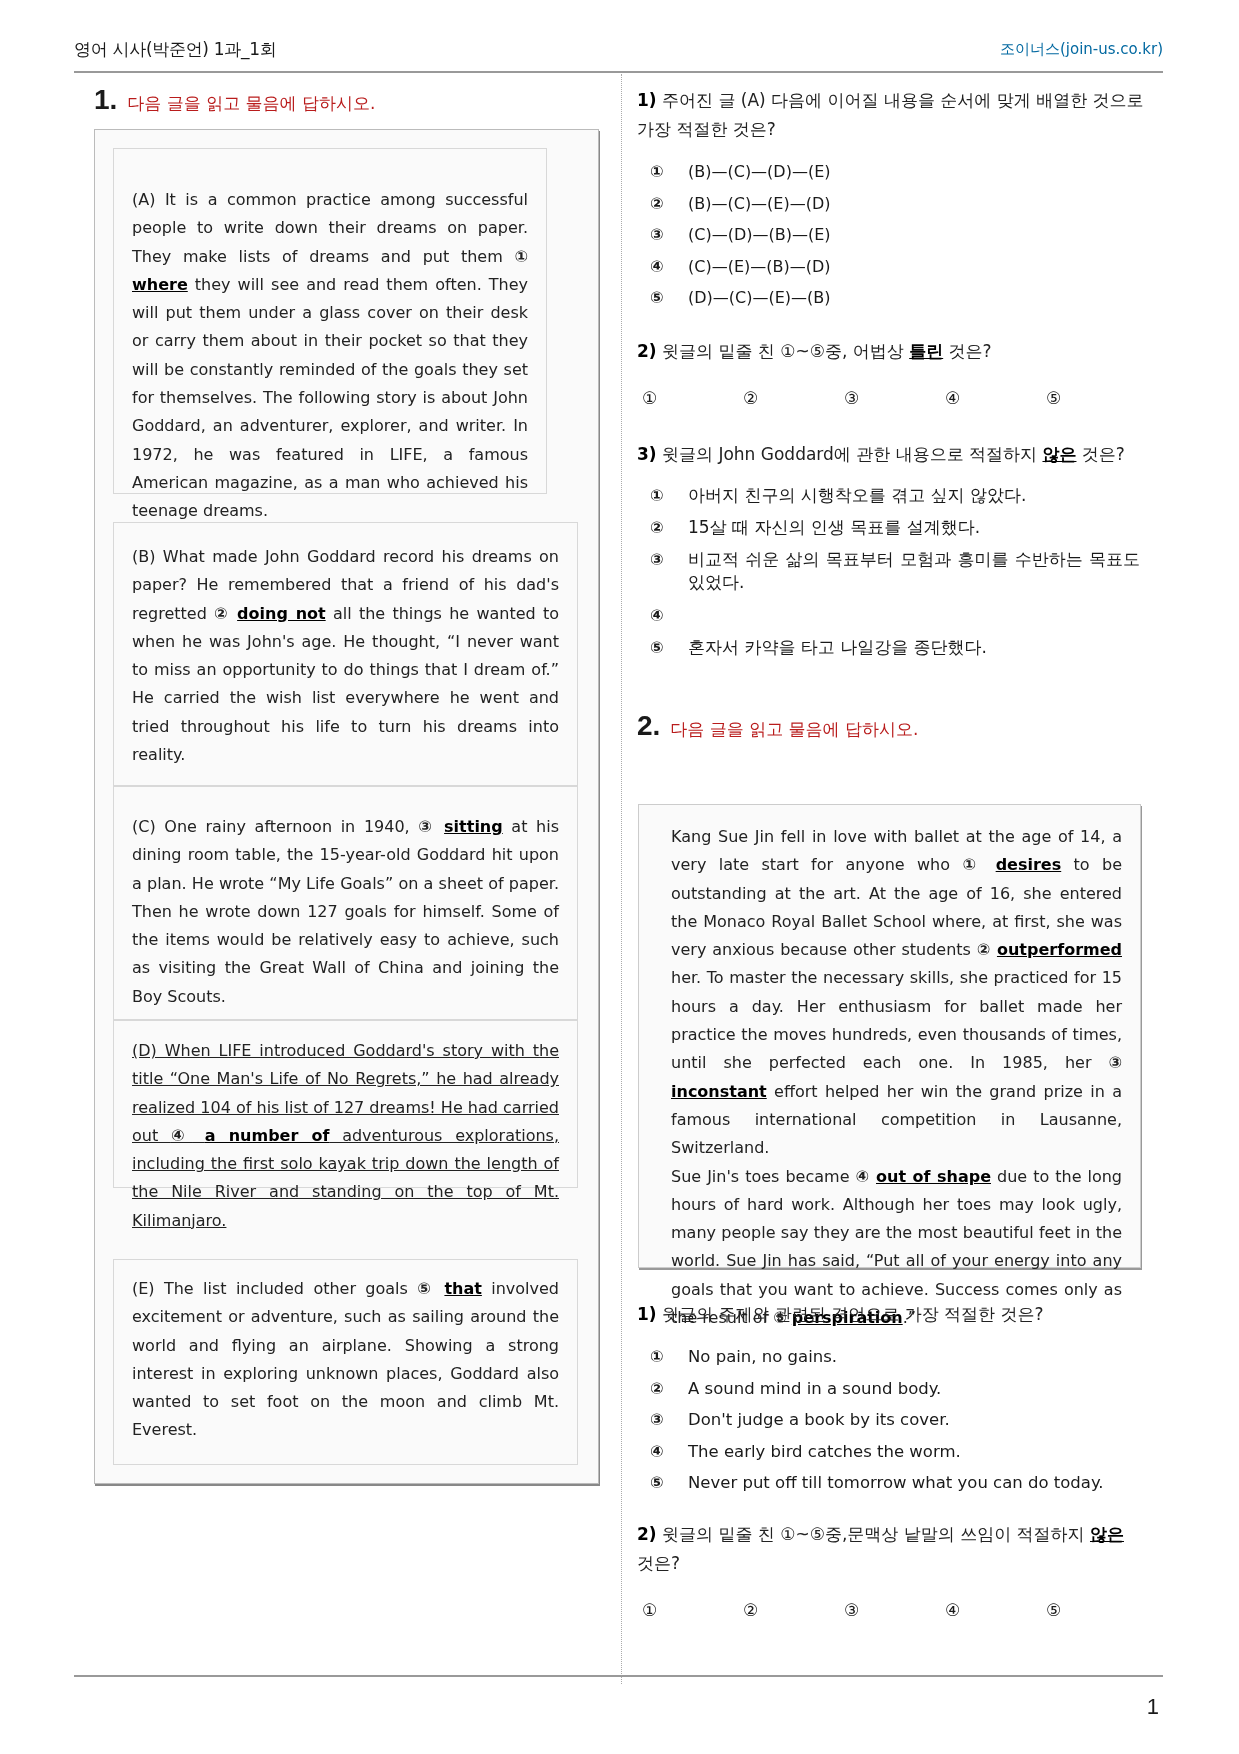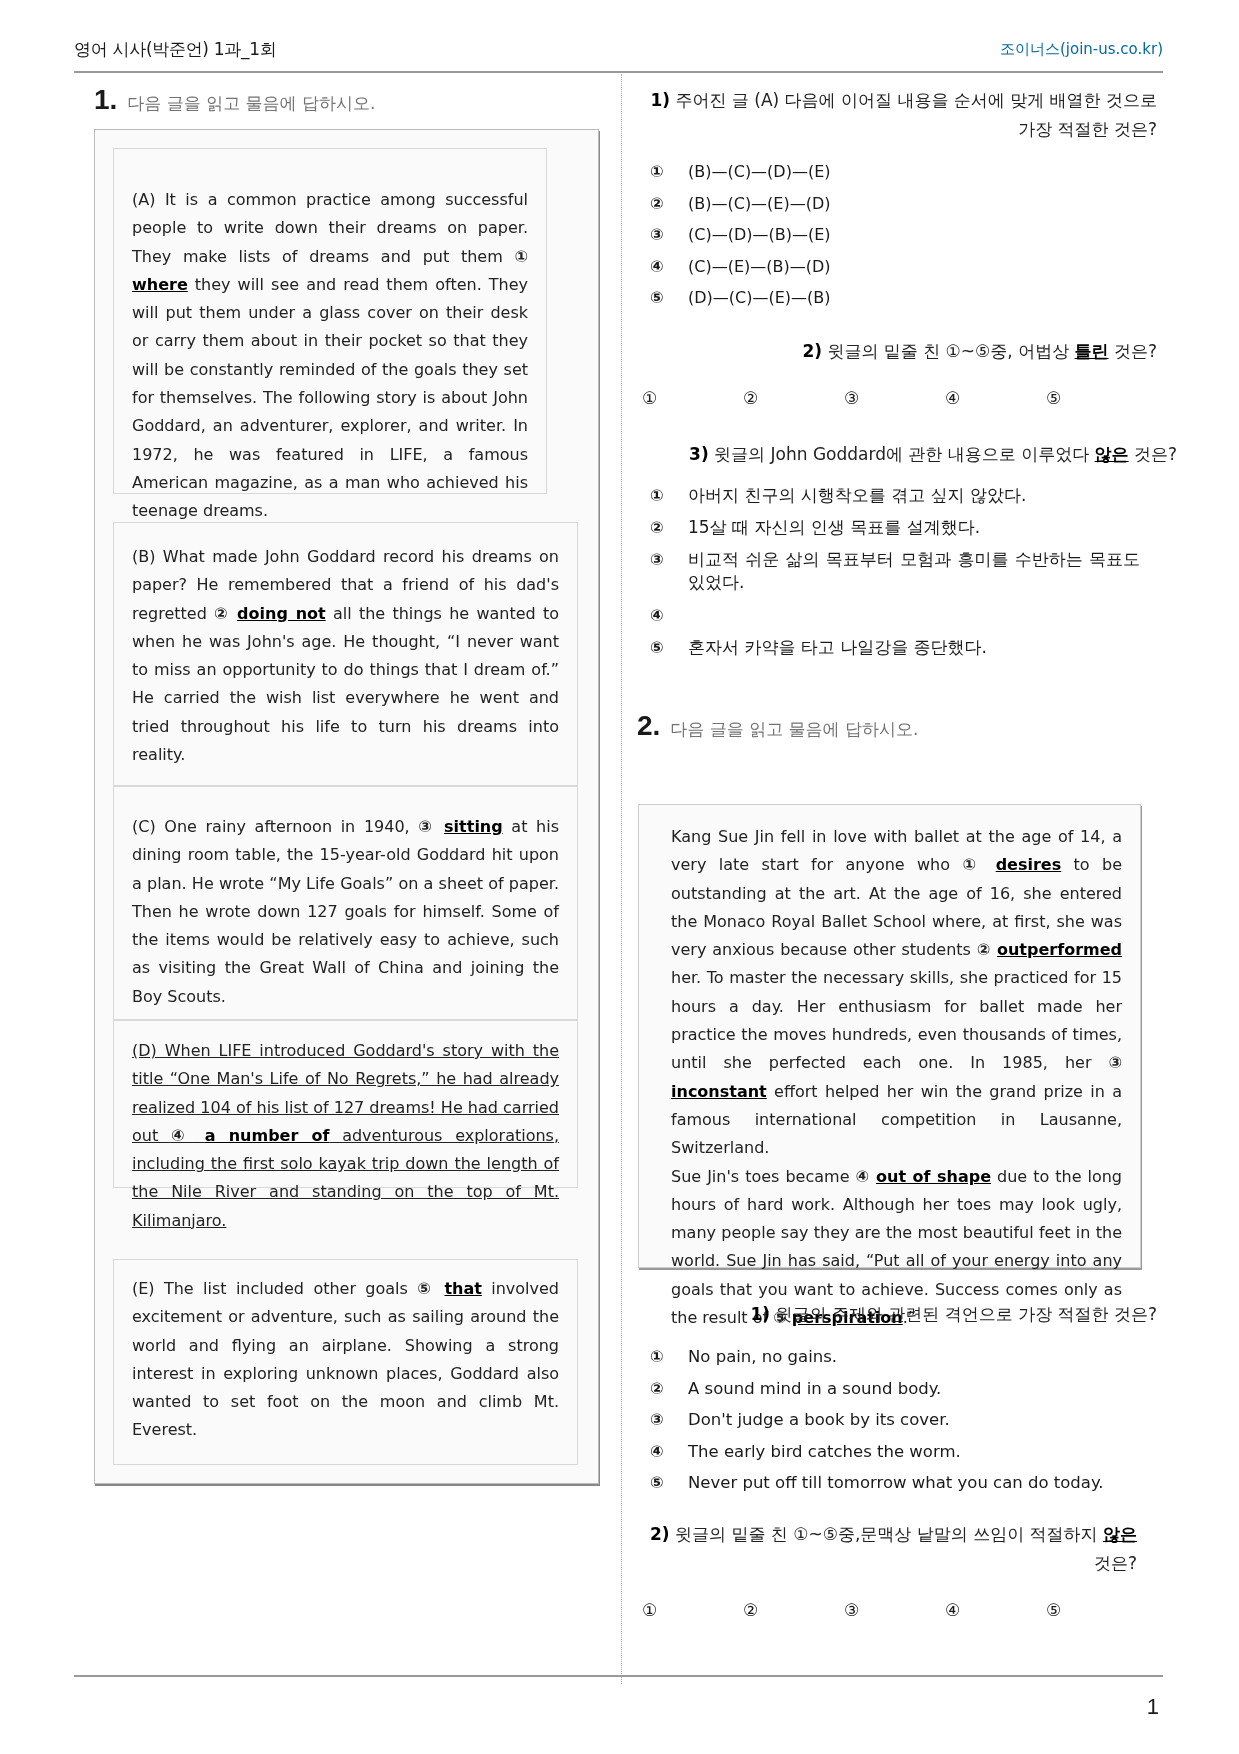--- a/index.html
+++ b/index.html
@@ -7,30 +7,30 @@
          font-family: "DejaVu Sans", "Liberation Sans", sans-serif; color: #1a1a1a; }
   .header-title { position: absolute; left: 74px; top: 38px; font-size: 17px; font-weight: normal; letter-spacing: -0.3px; }
   .header-site { position: absolute; right: 76px; top: 40px; font-size: 15px; color: #0369a1; }
   .header-rule { position: absolute; left: 74px; right: 76px; top: 71px; height: 0; border-top: 2px solid #999; }
   .col-divider { position: absolute; left: 621px; top: 74px; height: 1610px; border-left: 1px dotted #aaa; }
   .footer-rule { position: absolute; left: 74px; right: 76px; top: 1675px; border-top: 2px solid #999; }
   .page-number { position: absolute; right: 80px; top: 1694px; font-size: 22px; font-family: "Liberation Sans", sans-serif; }
 
   .q-head { position: absolute; display: flex; align-items: baseline; }
   .q-num { font-size: 28px; font-weight: bold; font-family: "Liberation Sans", sans-serif; margin-right: 10px; }
-  .q-instr { font-size: 17px; color: #737373; }
+  .q-instr { font-size: 17px; color: #b91c1c; }
 
   .outer-box { position: absolute; border: 1px solid #bbb; box-shadow: 1px 2px 0 #888; background: #fafafa; }
   .passage { position: absolute; border: 1px solid #d8d8d8; background: #fafafa;
              font-size: 16px; line-height: 28.3px; text-align: justify; color: #222; padding: 0 18px; box-sizing: border-box; }
   .passage p { margin: 0; }
   .u { font-weight: bold; text-decoration: underline; color: #000; }
   .circ { font-weight: bold; }
 
-  .sub-q { position: absolute; font-size: 17px; line-height: 29px; color: #222; text-align: right; }
+  .sub-q { position: absolute; font-size: 17px; line-height: 29px; color: #222; }
   .sub-q b.n { font-weight: bold; color: #000; }
   .opts { position: absolute; font-size: 16px; }
   .opt { display: flex; height: 31.5px; align-items: center; }
   .opt .mk { width: 38px; font-weight: bold; font-size: 16px; }
   .opt .tx { flex: 1; }
   .opt.multi { height: auto; align-items: flex-start; line-height: 23px; padding: 5px 0; }
   .row-choices { position: absolute; display: flex; font-size: 17px; }
   .row-choices span { width: 101px; }
 </style>
 </head>
@@ -99,21 +99,21 @@
 </div>
 <div class="row-choices" style="left:642px; top:388px;">
   <span>①</span>
   <span>②</span>
   <span>③</span>
   <span>④</span>
   <span>⑤</span>
 </div>
 
 <div class="sub-q" style="left:637px; top:440px; width:540px; white-space:nowrap;">
-  <b class="n">3)</b> <span>윗글의 John Goddard에 관한 내용으로 이루었다 </span><span class="u">않은</span><span> 것은?</span>
+  <b class="n">3)</b> <span>윗글의 John Goddard에 관한 내용으로 적절하지 </span><span class="u">않은</span><span> 것은?</span>
 </div>
 <div class="opts" style="left:650px; top:480px; width:490px; font-size:17px;">
   <div class="opt">
       <span class="mk">①</span>
       <span class="tx">아버지 친구의 시행착오를 겪고 싶지 않았다.</span>
     </div>
   <div class="opt">
       <span class="mk">②</span>
       <span class="tx">15살 때 자신의 인생 목표를 설계했다.</span>
     </div>

